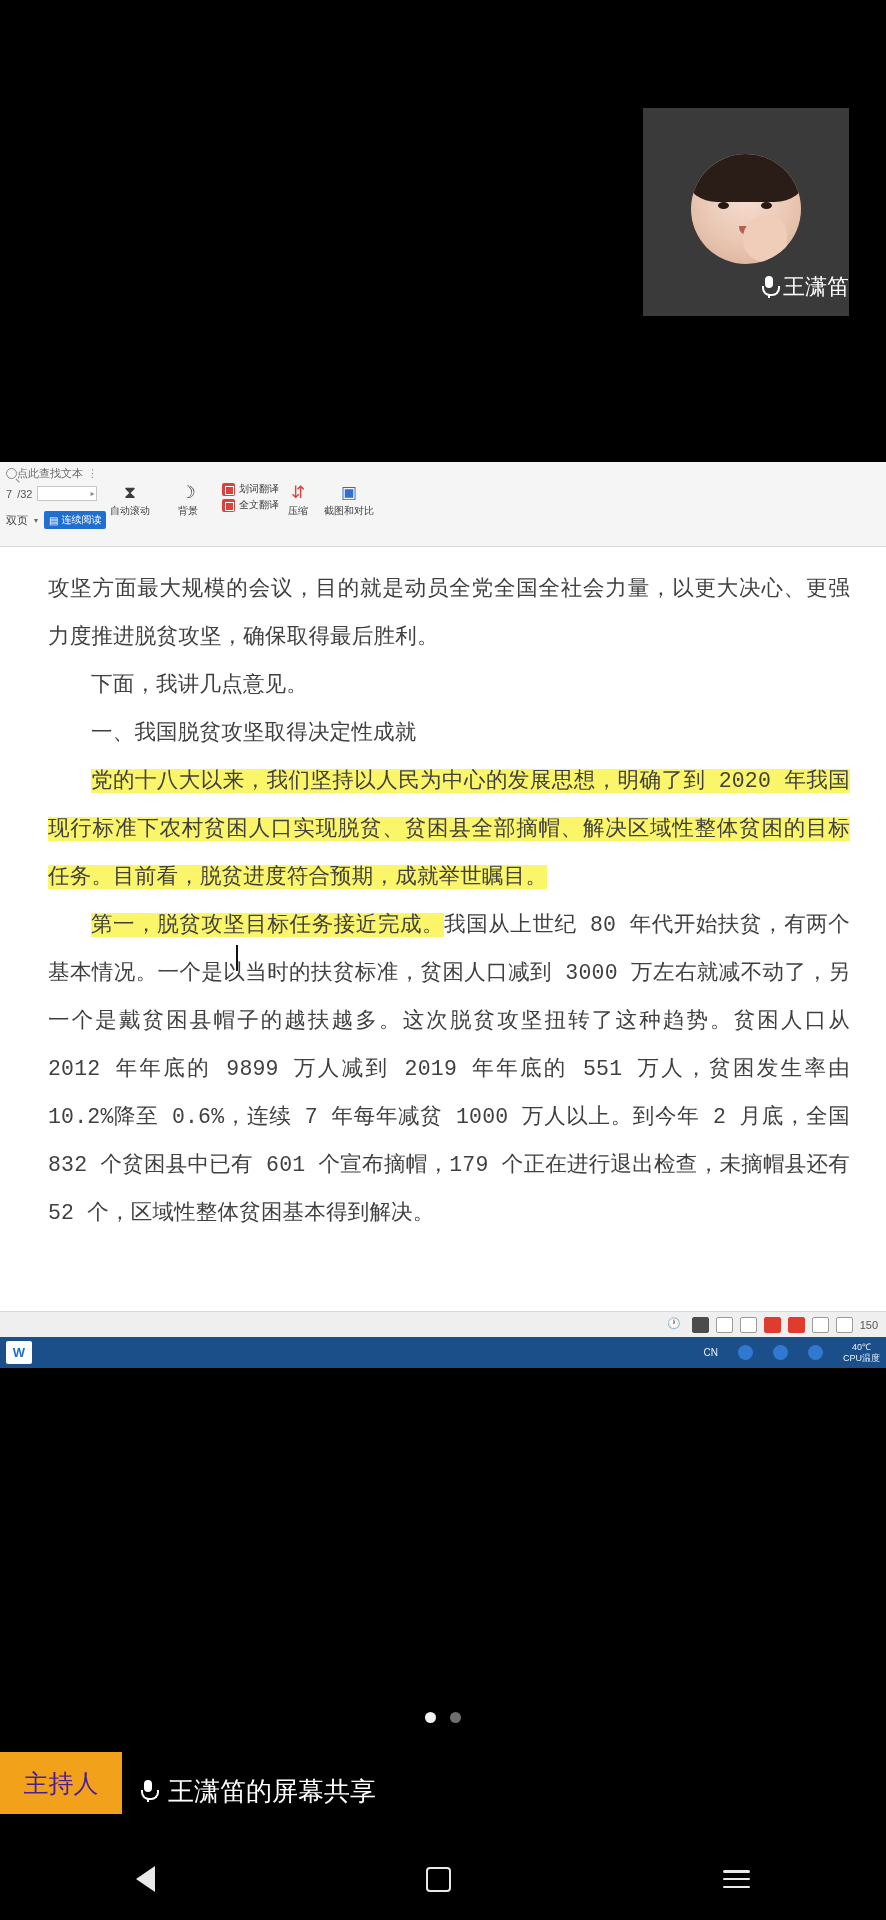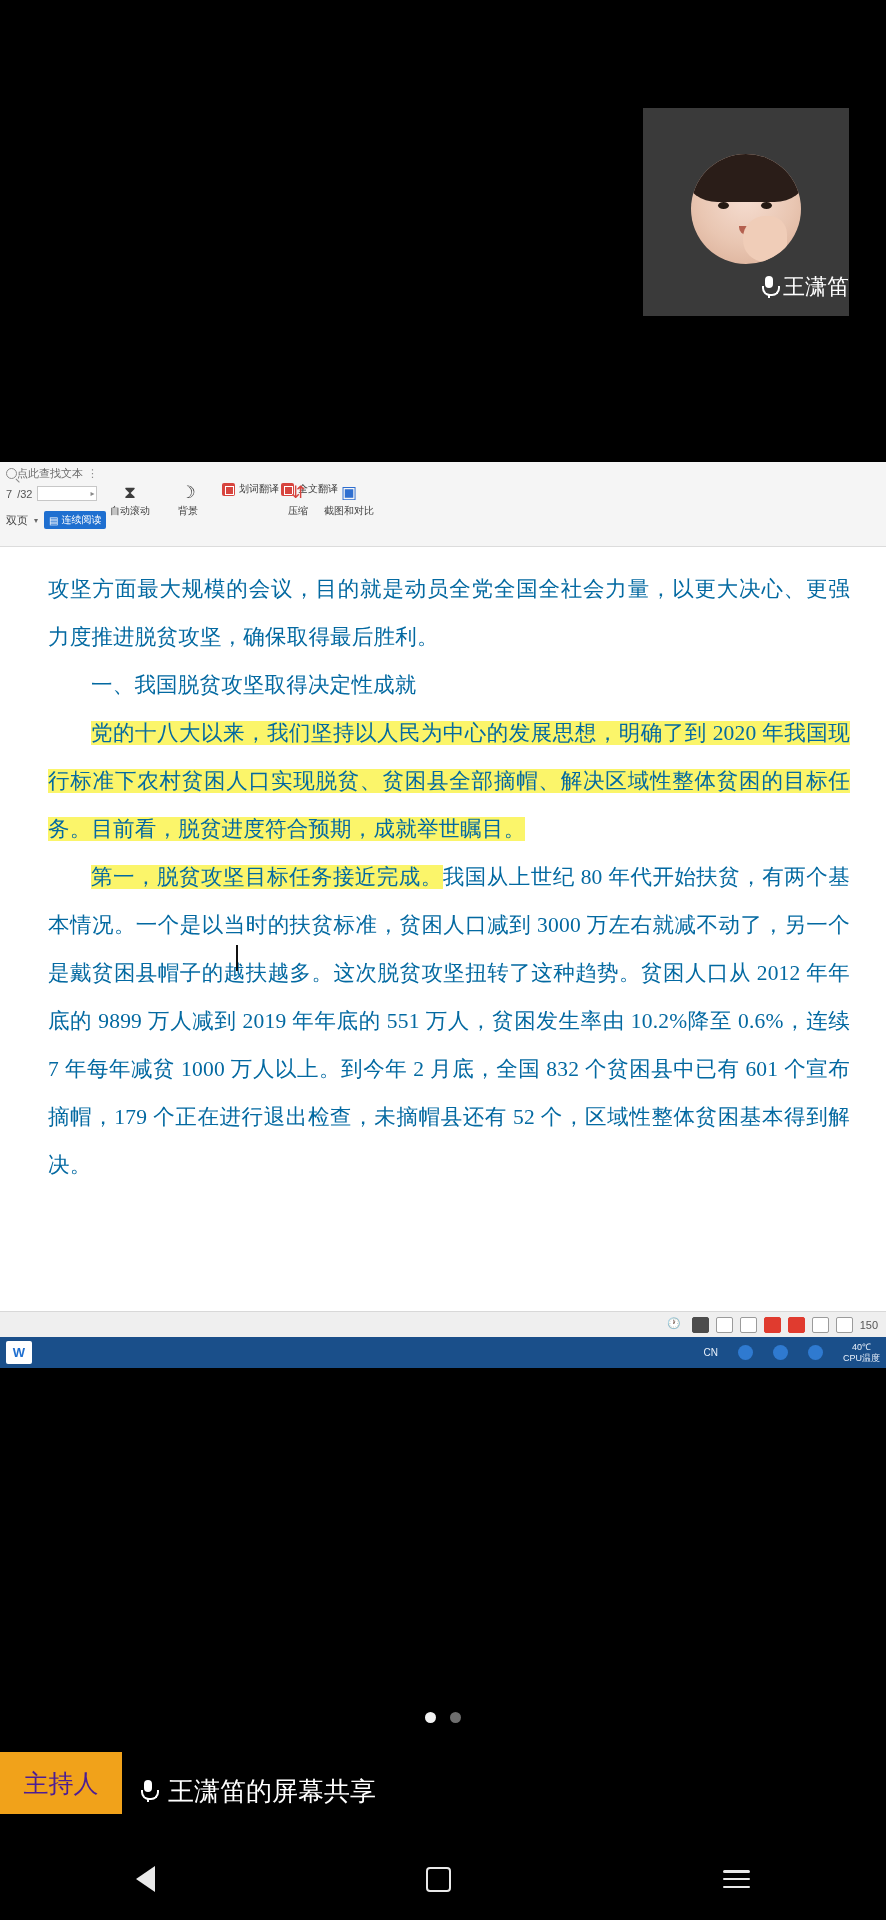--- a/index.html
+++ b/index.html
@@ -223,21 +223,21 @@
     font-size: 17px;
     color: #3d3d3d;
   }
   .tool-ico.red { color: #d7443e; }
   .tool-ico.blue { color: #2f6fd0; }
   .tool-lbl { white-space: nowrap; }
 
   .tool-stack {
     position: absolute;
     display: flex;
-    flex-direction: row;
+    flex-direction: column;
     gap: 2px;
     font-size: 10px;
     color: #3c3c3c;
   }
   .tool-stack .row {
     display: flex;
     align-items: center;
     gap: 4px;
     white-space: nowrap;
   }
@@ -258,24 +258,24 @@
 
   
   .doc {
     position: relative;
     background: #fff;
     padding: 18px 36px 0 48px;
     height: 790px;
     overflow: hidden;
   }
   .doc p {
-    font-family: Liberation Serif, serif;
+    font-family: Liberation Mono, monospace;
     font-size: 21.5px;
     line-height: 48px;
-    color: #0369a1;
+    color: #404040;
     text-align: justify;
     letter-spacing: 0.2px;
   }
   .doc p.indent { text-indent: 2em; }
   .hl { background: #fbf56a; }
 
   .text-cursor {
     position: absolute;
     left: 236px;
     top: 398px;
@@ -512,20 +512,21 @@
       </div>
 
       <div class="tool-group" style="left:324px; top:18px;">
         <span class="tool-ico blue">▣</span>
         <span class="tool-lbl">截图和对比</span>
       </div>
     </div>
 
     <div class="doc">
       <p><span>攻坚方面最大规模的会议，目的就是动员全党全国全社会力量，以更大决心、更强力度推进脱贫攻坚，确保取得最后胜利。</span></p>
+      <p class="indent"><span>下面，我讲几点意见。</span></p>
       <p class="indent"><span>一、我国脱贫攻坚取得决定性成就</span></p>
       <p class="indent"><span class="hl">党的十八大以来，我们坚持以人民为中心的发展思想，明确了到 2020 年我国现行标准下农村贫困人口实现脱贫、贫困县全部摘帽、解决区域性整体贫困的目标任务。目前看，脱贫进度符合预期，成就举世瞩目。</span></p>
       <p class="indent"><span class="hl">第一，脱贫攻坚目标任务接近完成。</span><span>我国从上世纪 80 年代开始扶贫，有两个基本情况。一个是以当时的扶贫标准，贫困人口减到 3000 万左右就减不动了，另一个是戴贫困县帽子的越扶越多。这次脱贫攻坚扭转了这种趋势。贫困人口从 2012 年年底的 9899 万人减到 2019 年年底的 551 万人，贫困发生率由 10.2%降至 0.6%，连续 7 年每年减贫 1000 万人以上。到今年 2 月底，全国 832 个贫困县中已有 601 个宣布摘帽，179 个正在进行退出检查，未摘帽县还有 52 个，区域性整体贫困基本得到解决。</span></p>
       <div class="text-cursor"></div>
     </div>
 
     <div class="wps-statusbar">
       <span class="sb-ico plain">🕐</span>
       <span class="sb-ico dark"></span>
       <span class="sb-ico"></span>

